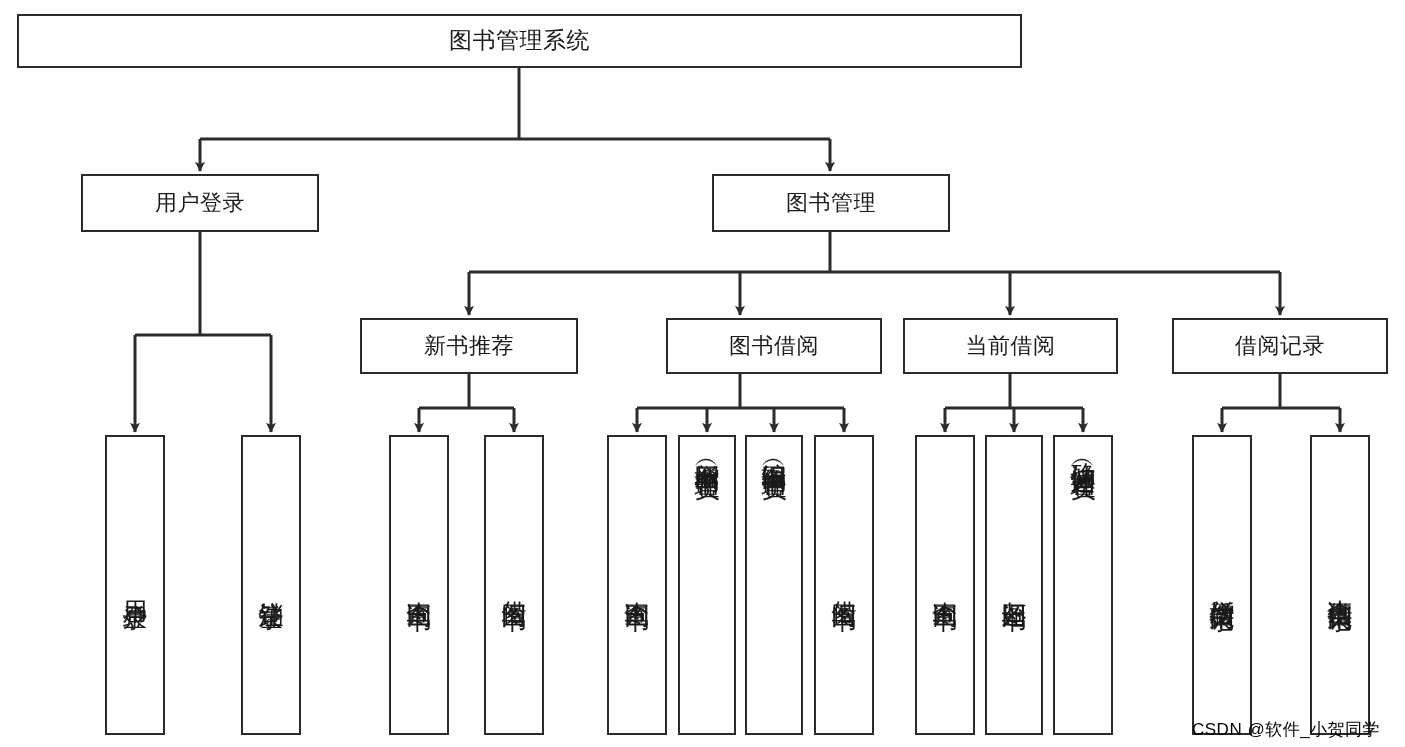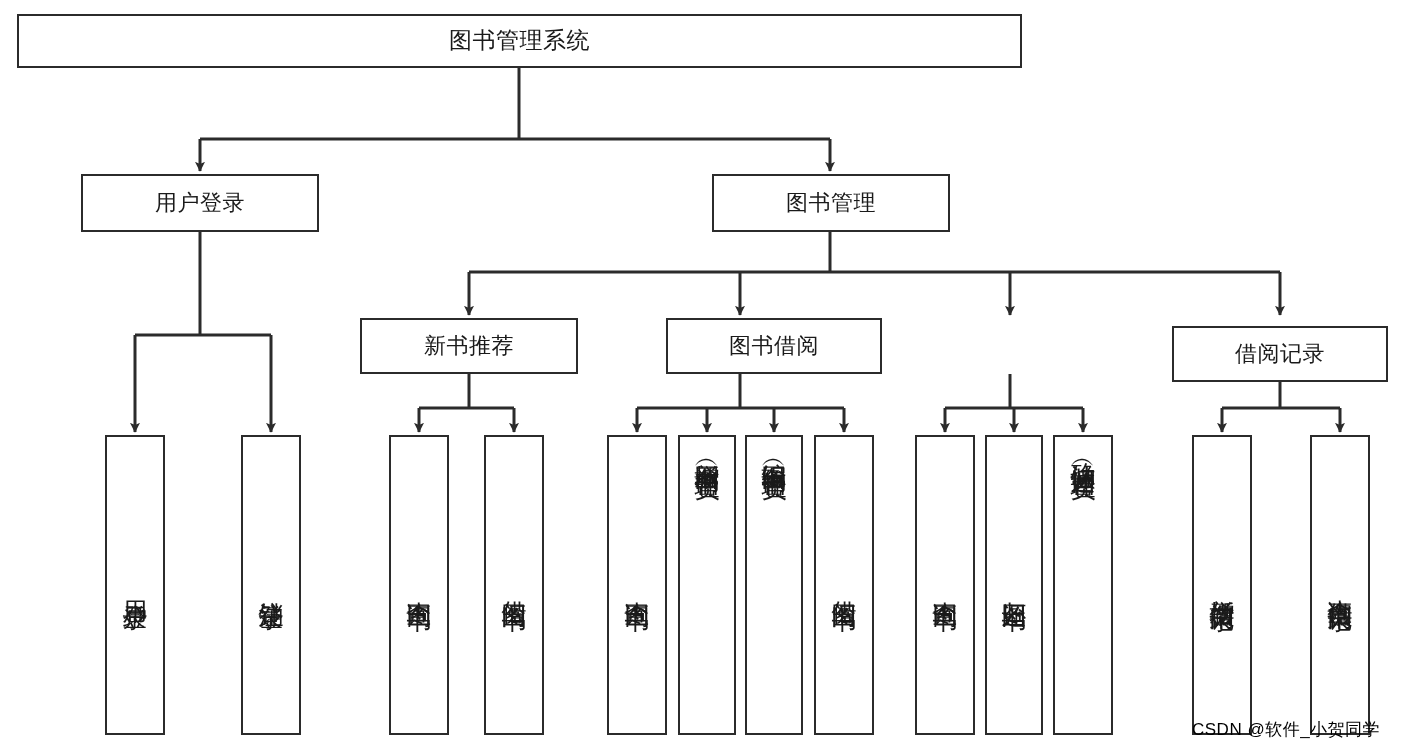--- a/index.html
+++ b/index.html
@@ -141,21 +141,24 @@
   <div class="node horiz" style="left:360px; top:318px; width:218px; height:56px;">
     <span class="label">新书推荐</span>
   </div>
 
   <div class="node horiz" style="left:712px; top:174px; width:238px; height:58px;">
     <span class="label">图书管理</span>
   </div>
   <div class="node horiz" style="left:632px; top:318px; width:216px; height:56px;margin-left:34px;">
     <span class="label">图书借阅</span>
   </div>
-  <div class="node horiz" style="left:1172px; top:326px; width:216px; height:56px;">
+  <div class="node horiz" style="left:903px; top:318px; width:215px; height:56px;">
+    <span class="label">当前借阅</span>
+  </div>
+  <div class="node horiz" style="left:1172px; top:318px; width:216px; height:56px;">
     <span class="label">借阅记录</span>
   </div>
 
   <div class="node vert mid" style="left:105px; top:435px; width:60px; height:300px;">
     <span class="label">用户登录</span>
   </div>
   <div class="node vert mid" style="left:241px; top:435px; width:60px; height:300px;">
     <span class="label">注销登录</span>
   </div>
 

